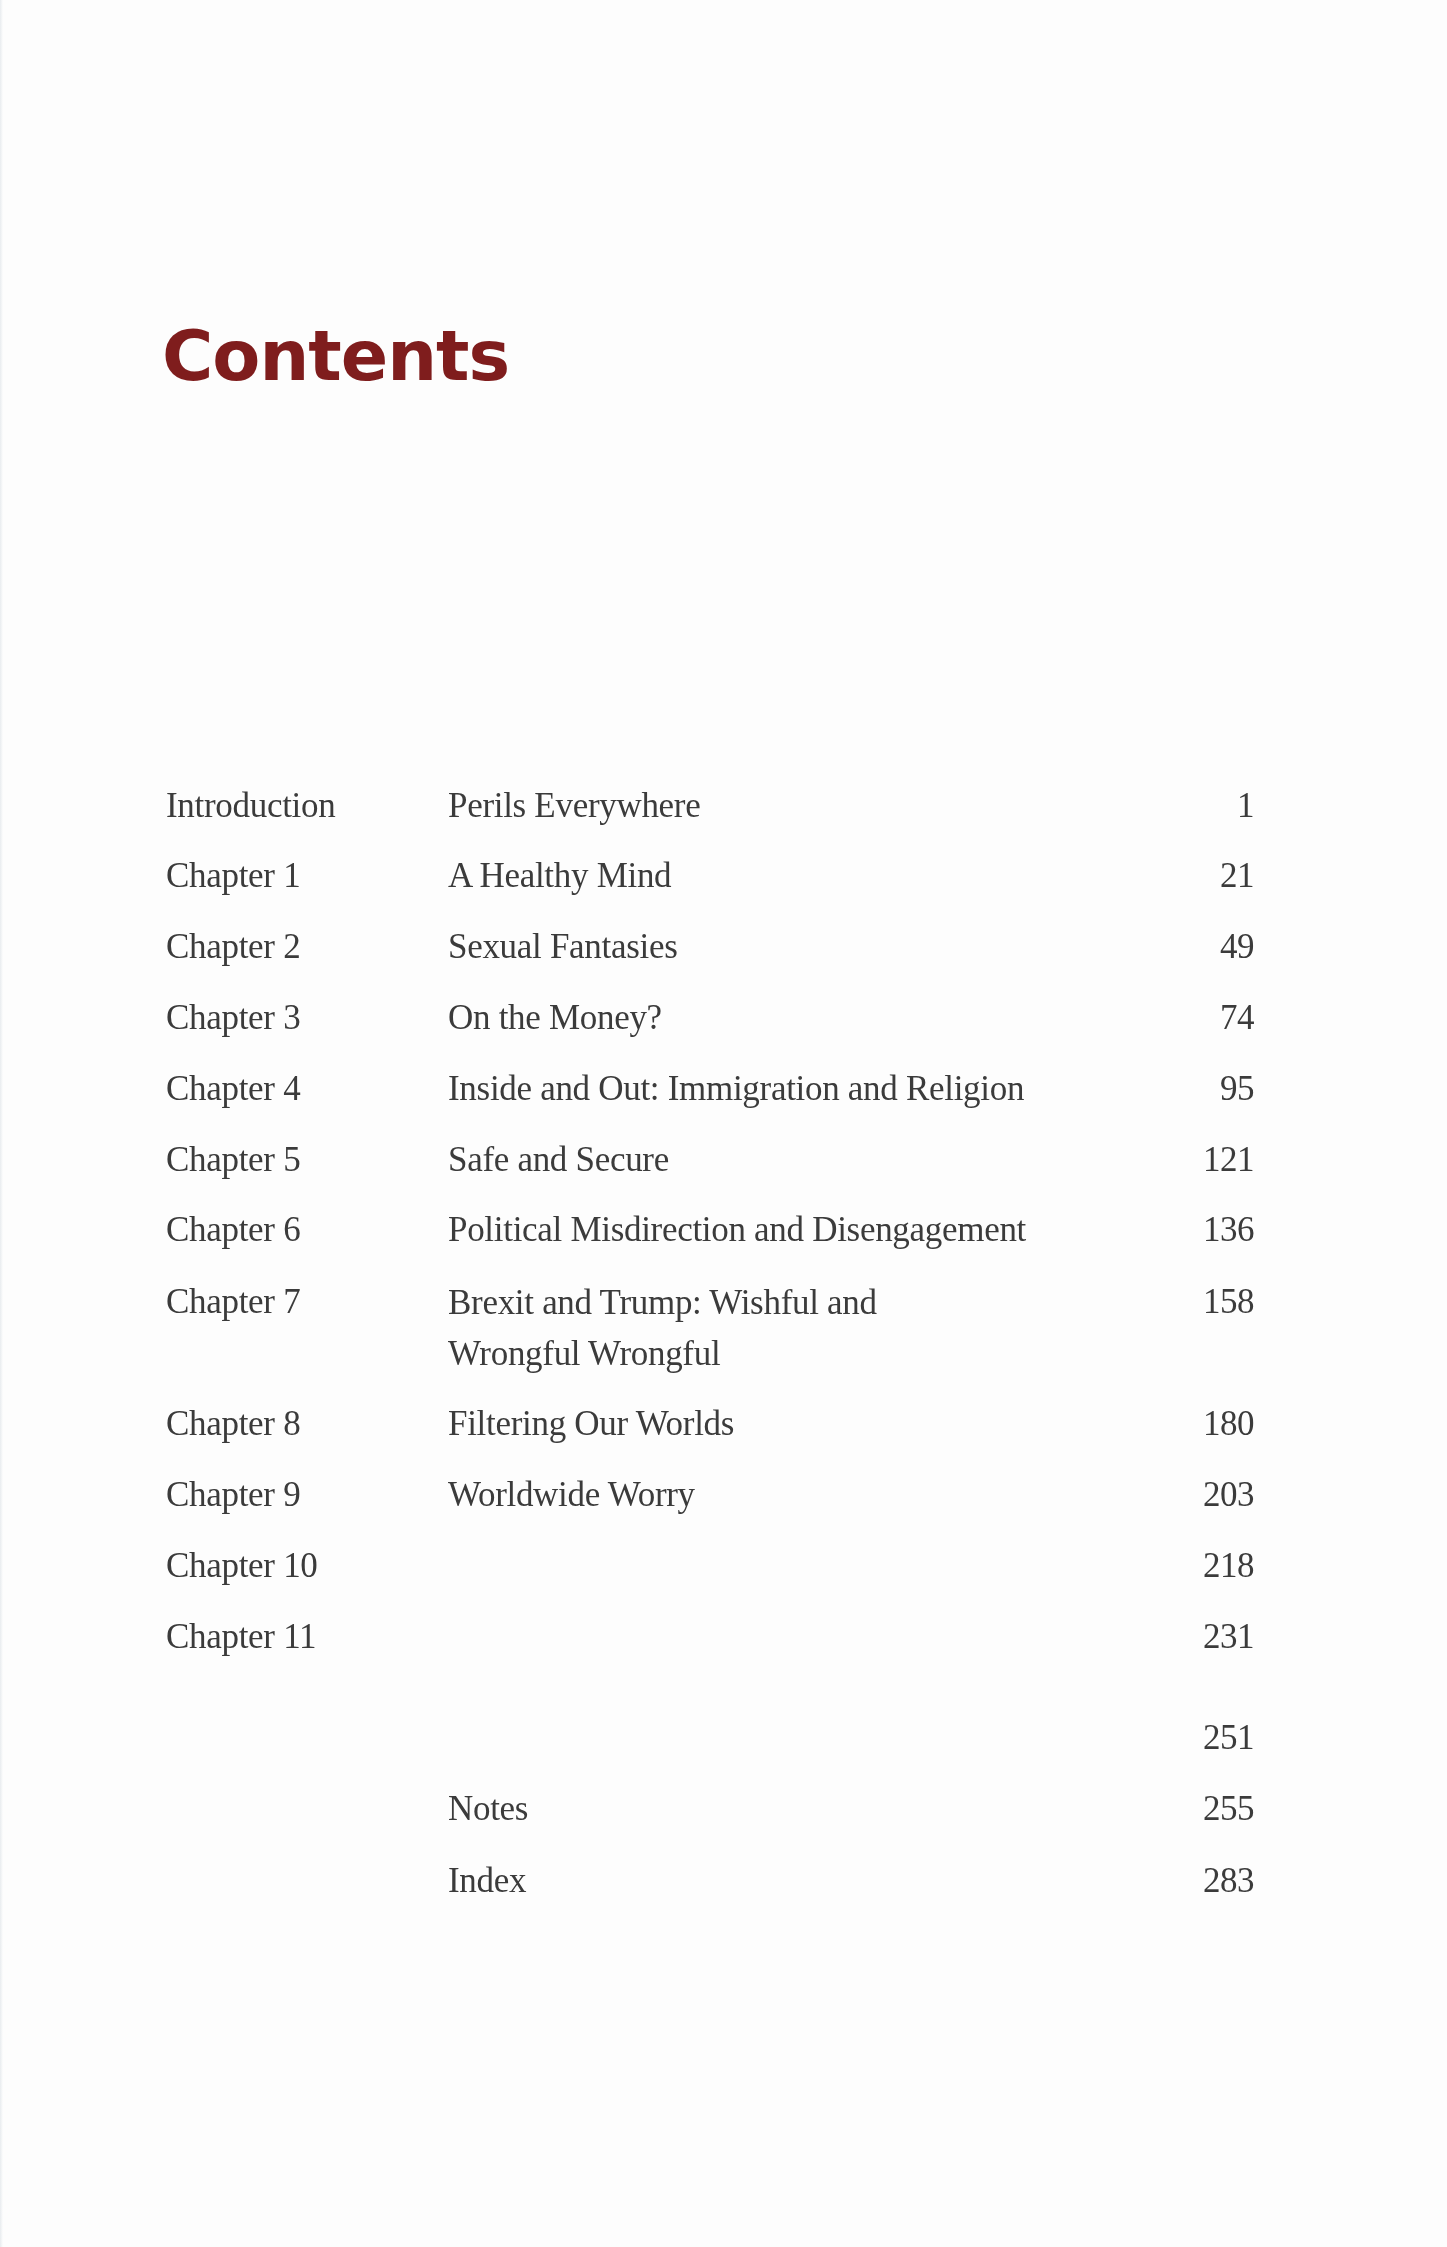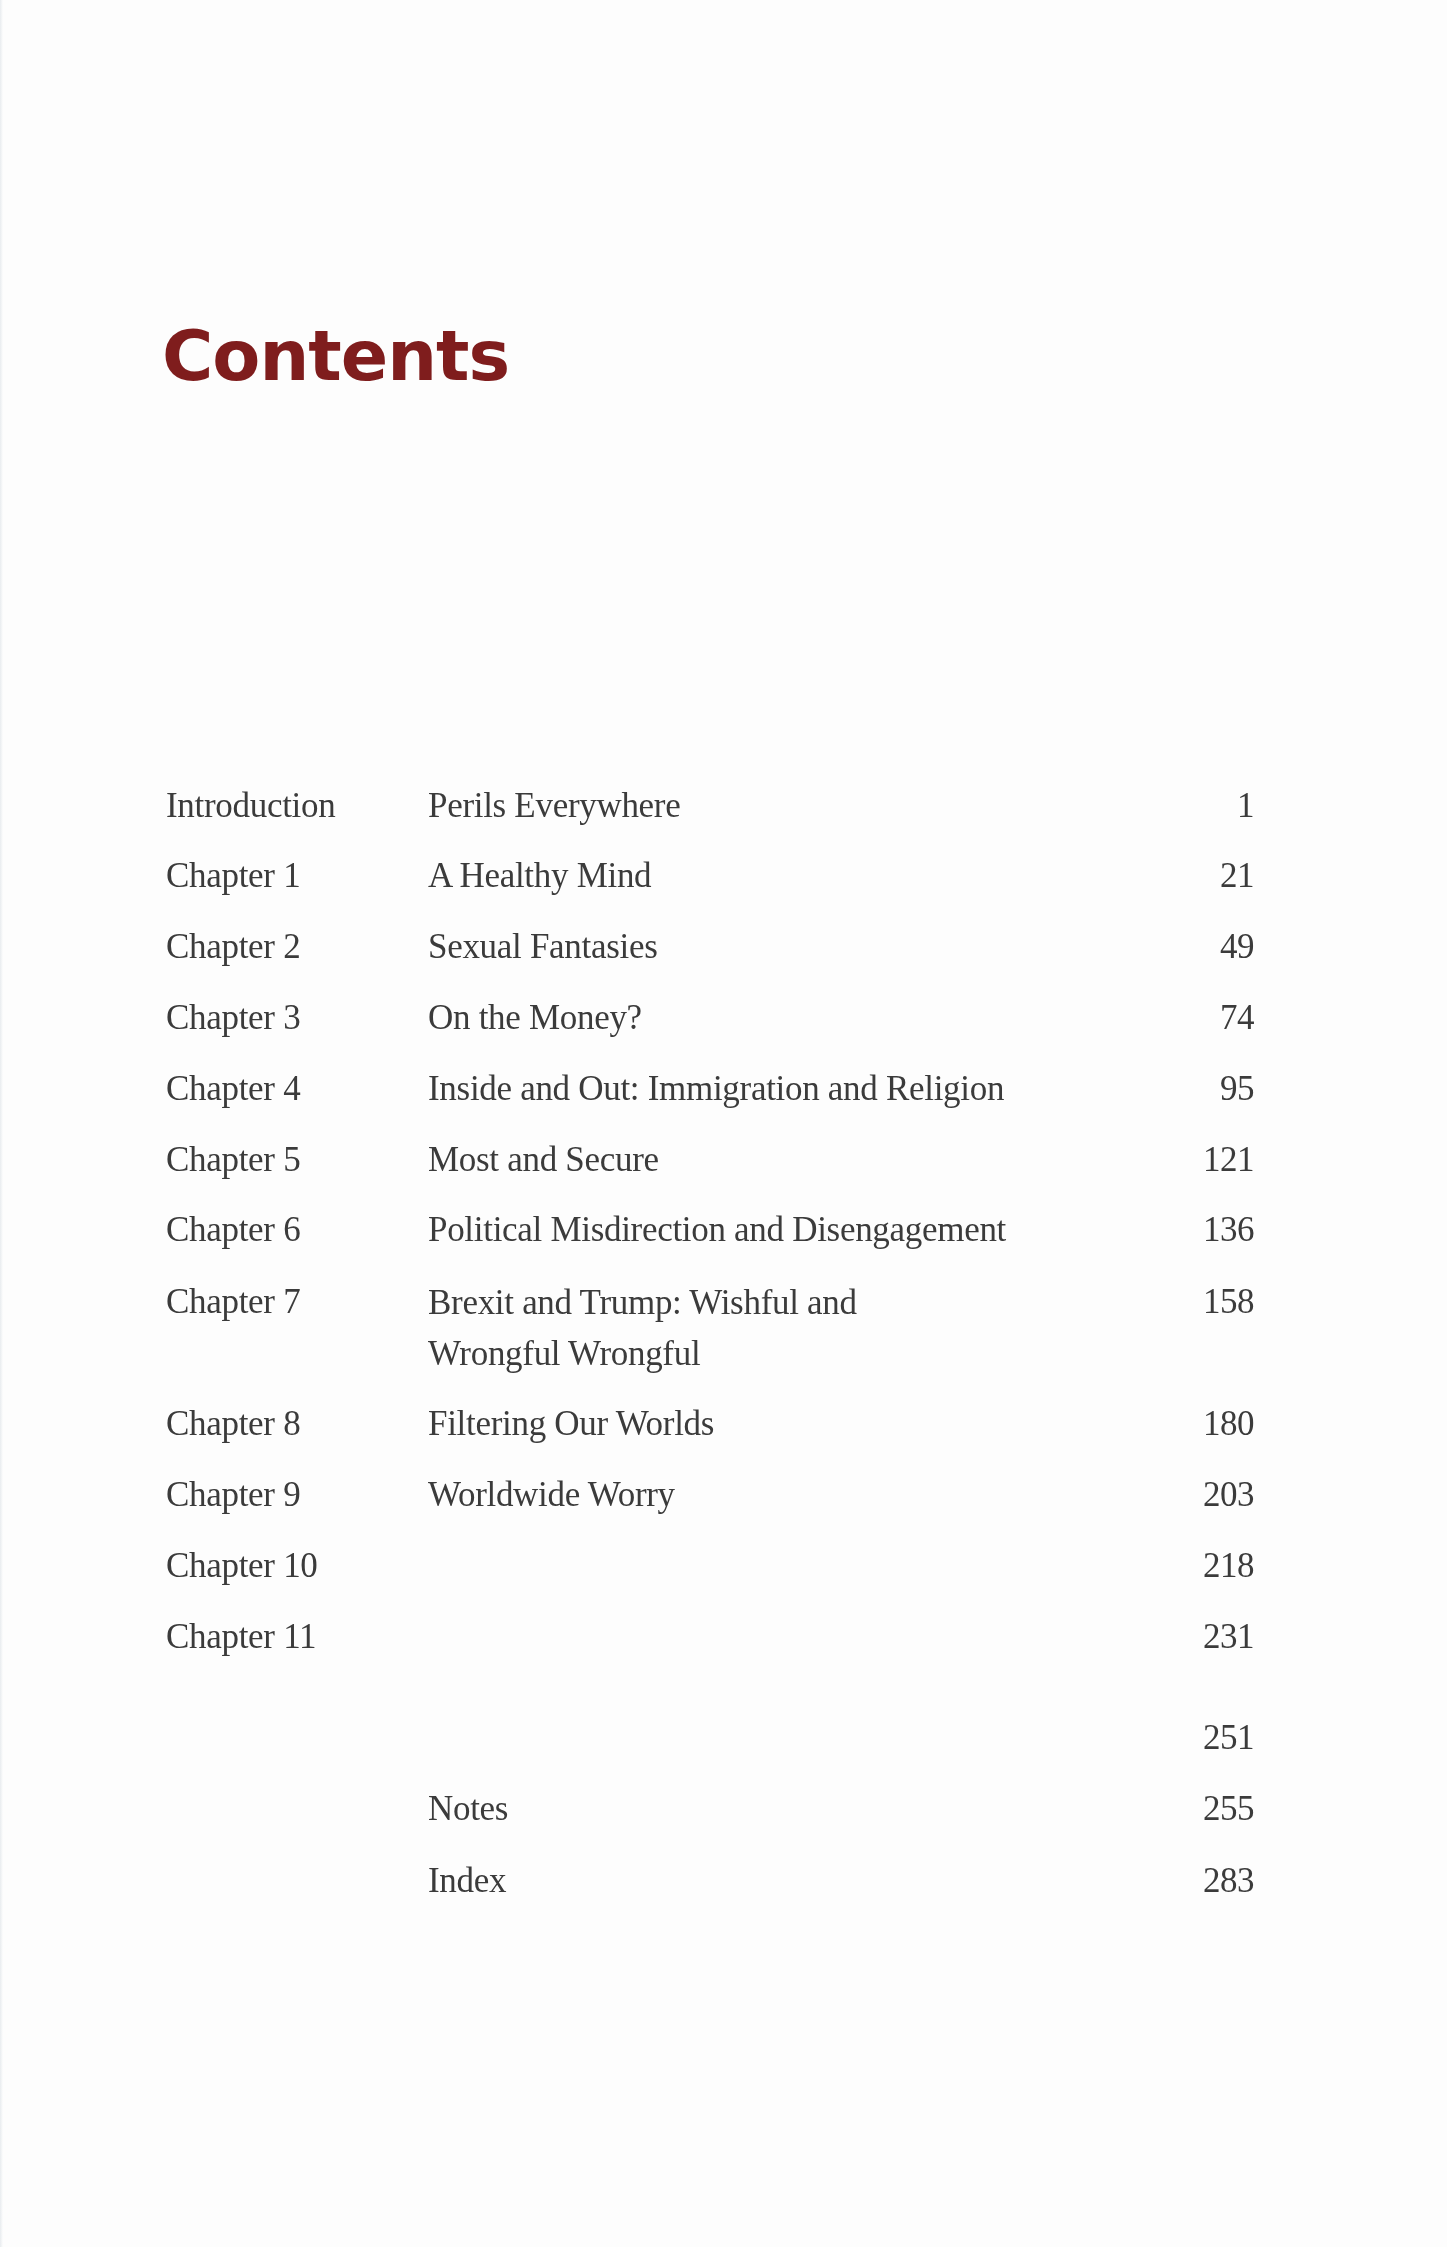--- a/index.html
+++ b/index.html
@@ -21,21 +21,21 @@
   }
   .toc-row {
     position: absolute; left: 0; width: 1447px; height: 50px;
     font-size: 35px; line-height: 50px; font-family: Liberation Serif, serif;
   }
   .toc-label {
     position: absolute; left: 166px; top: 0; white-space: nowrap;
     letter-spacing: -0.3px;
   }
   .toc-title {
-    position: absolute; left: 428px; top: 0; white-space: nowrap;
+    position: absolute; left: 448px; top: 0; white-space: nowrap;
     letter-spacing: -0.3px;
   }
   .toc-title.wrap { white-space: normal; width: 560px; line-height: 51px; }
   .toc-page {
     position: absolute; right: 193px; top: 0; text-align: right;
     letter-spacing: -0.5px;
   }
 </style>
 </head>
 <body>
@@ -65,21 +65,21 @@
     <span class="toc-title">On the Money?</span>
     <span class="toc-page">74</span>
   </div>
   <div class="toc-row" style="top:1064px">
     <span class="toc-label">Chapter 4</span>
     <span class="toc-title">Inside and Out: Immigration and Religion</span>
     <span class="toc-page">95</span>
   </div>
   <div class="toc-row" style="top:1135px">
     <span class="toc-label">Chapter 5</span>
-    <span class="toc-title">Most and Secure</span>
+    <span class="toc-title">Safe and Secure</span>
     <span class="toc-page">121</span>
   </div>
   <div class="toc-row" style="top:1205px">
     <span class="toc-label">Chapter 6</span>
     <span class="toc-title">Political Misdirection and Disengagement</span>
     <span class="toc-page">136</span>
   </div>
   <div class="toc-row" style="top:1277px; height:102px">
     <span class="toc-label">Chapter 7</span>
     <span class="toc-title wrap">Brexit and Trump: Wishful and Wrongful Wrongful</span>

